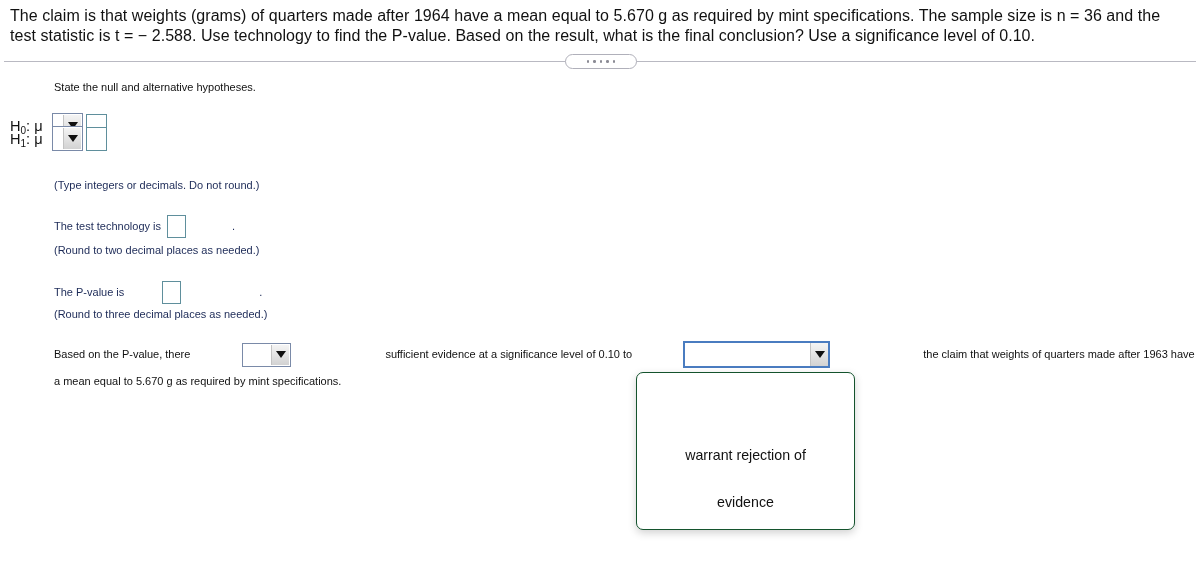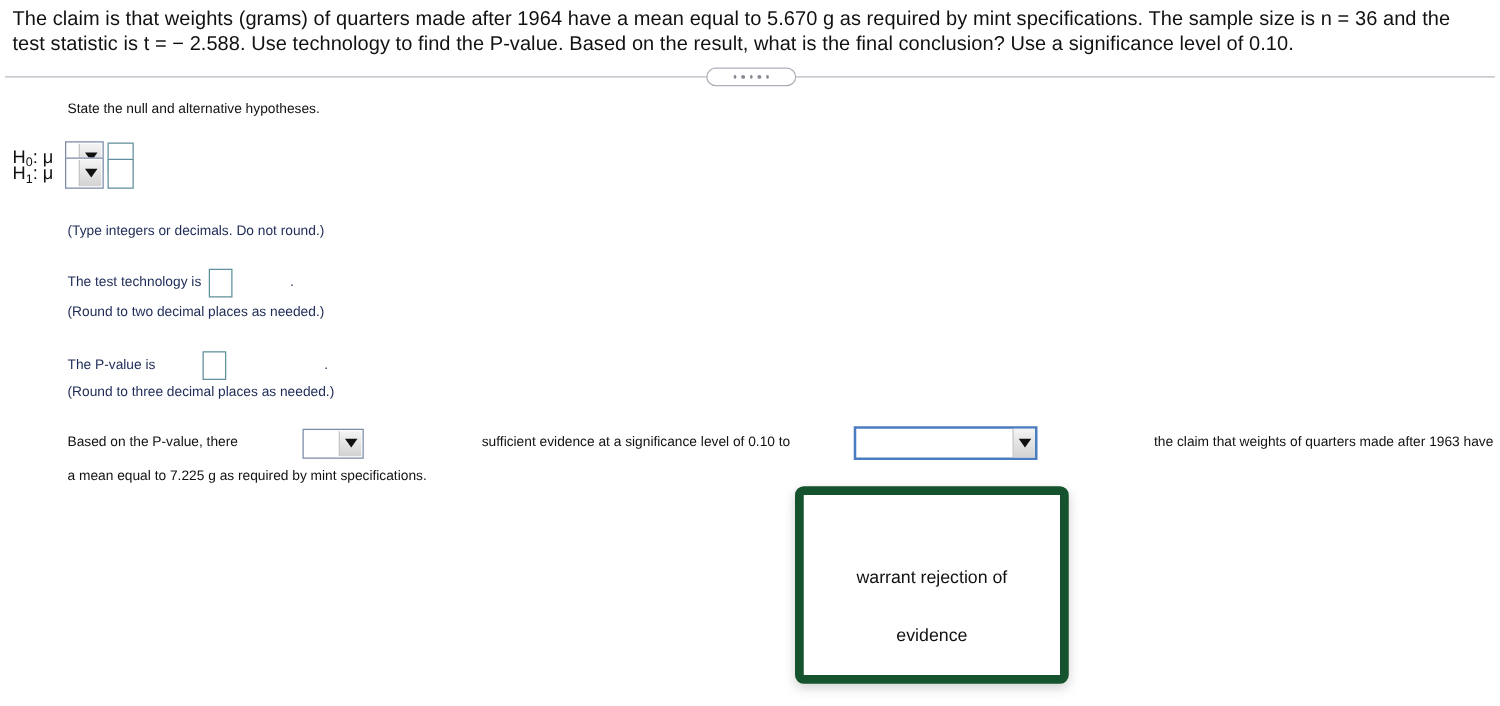--- a/index.html
+++ b/index.html
@@ -142,29 +142,29 @@
     box-sizing: border-box;
     background: #ffffff;
     border: 1.5px solid #5f8f9c;
     vertical-align: middle;
   }
 
   
   .dd-panel {
     position: absolute;
     left: 636px;
-    top: 389px;
+    top: 372px;
     width: 219px;
     height: 158px;
     background: #ffffff;
-    border: 7px solid #14532d;
+    border: 1px solid #14532d;
     border-radius: 7px;
     box-shadow: 0 3px 9px rgba(0,0,0,0.18);
     box-sizing: border-box;
-    padding-top: 57px;
+    padding-top: 73px;
   }
   .dd-option {
     text-align: center;
     font-size: 14.2px;
     color: #111111;
     line-height: 19px;
     padding: 0 6px;
     margin-bottom: 28px;
     cursor: default;
   }
@@ -246,18 +246,18 @@
   <span class="line dark" style="position:static;">sufficient evidence at a significance level of 0.10 to</span>
   <span class="dd focused" style="width:147px; height:27px; margin:0 7px 0 9px;">
     <span class="dd-arrowbox">
         <span class="tri"></span>
       </span>
 
   </span>
   <span class="line dark" style="position:static;">the claim that weights of quarters made after 1963 have</span>
 </div>
 
-<div class="line dark" style="left:10px; top:372px;">a mean equal to 7.225 g as required by mint specifications.</div>
+<div class="line dark" style="left:10px; top:372px;">a mean equal to 5.670 g as required by mint specifications.</div>
 
 <div class="dd-panel">
   <div class="dd-option">warrant rejection of</div>
   <div class="dd-option">evidence</div>
 </div>
 
 </body></html>

